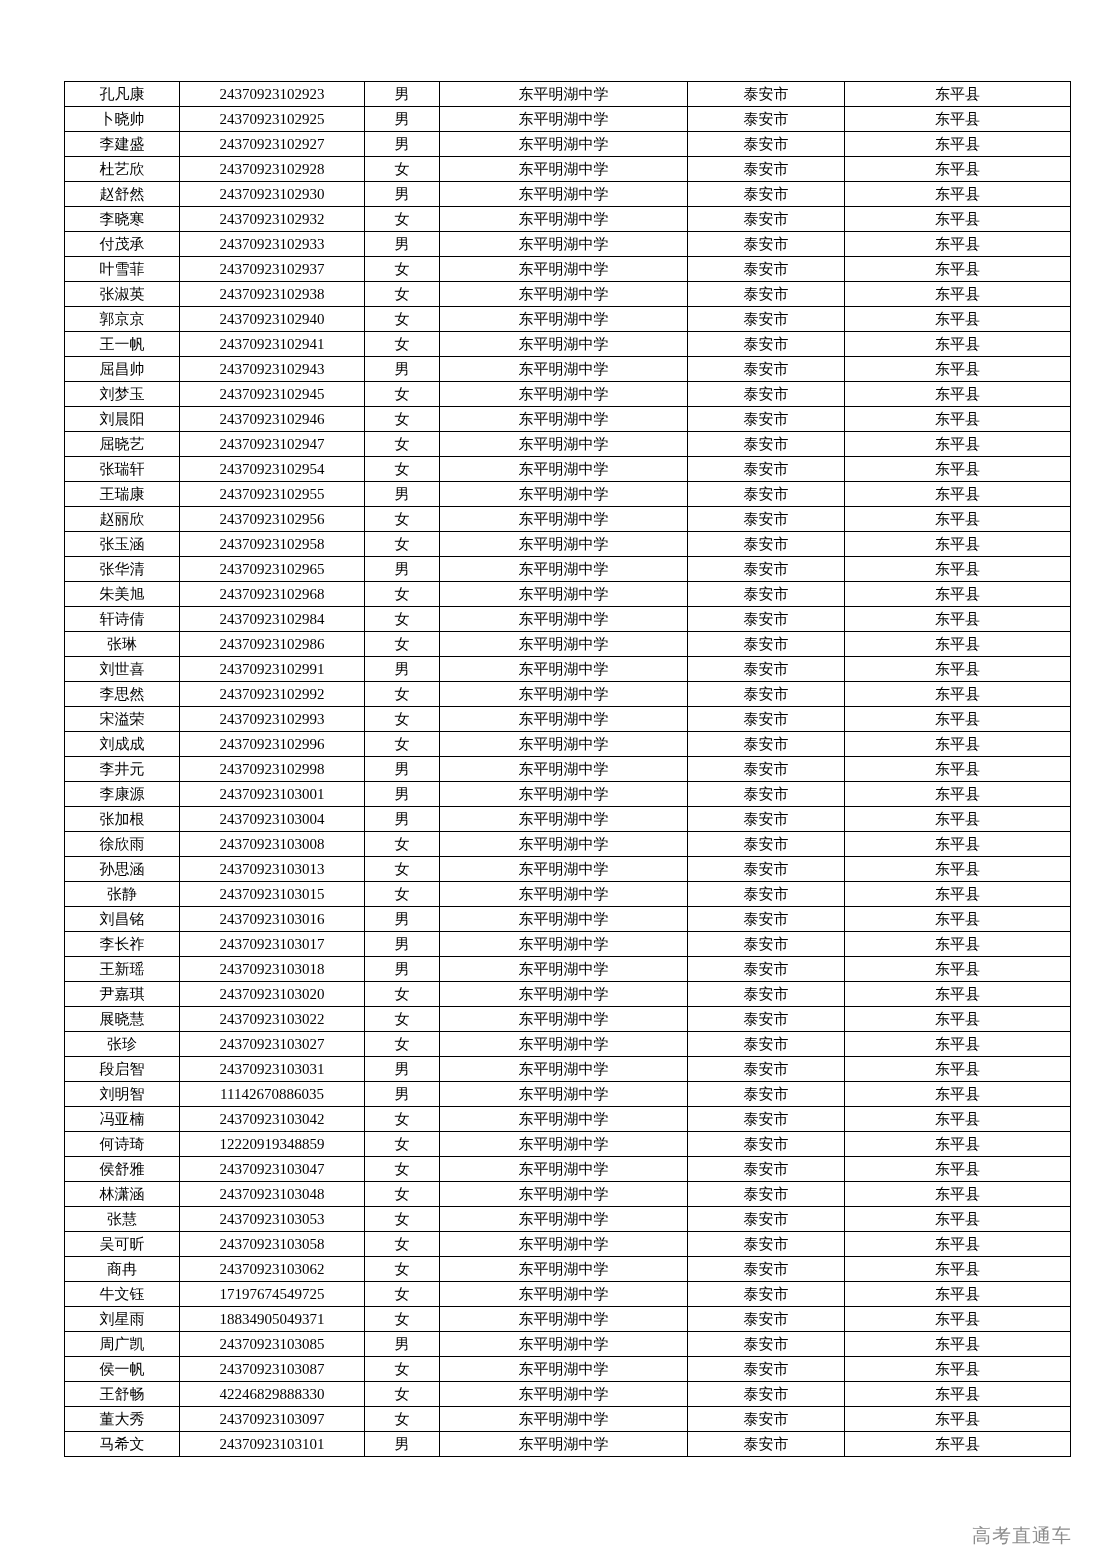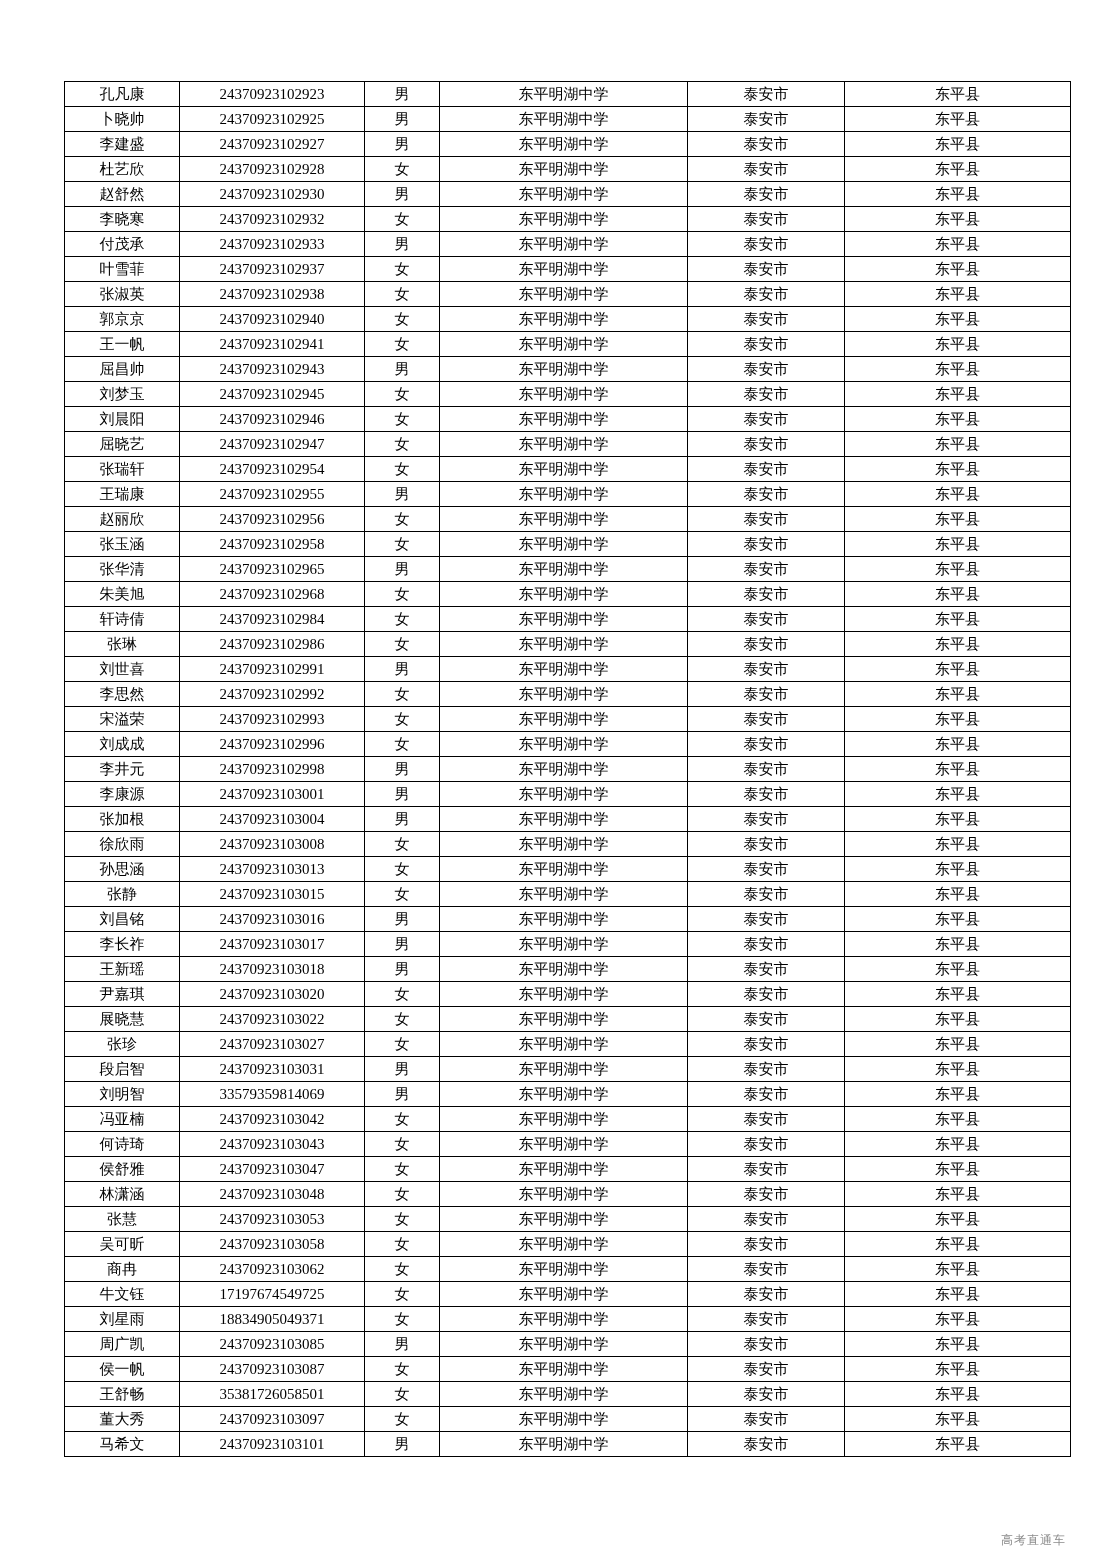--- a/index.html
+++ b/index.html
@@ -35,23 +35,23 @@
     overflow: hidden;
   }
   td.col-0 { width: 110px; }
   td.col-1 { width: 180px; font-family: Liberation Serif, serif; }
   td.col-2 { width: 70px; }
   td.col-3 { width: 243px; }
   td.col-4 { width: 152px; }
   td.col-5 { width: 221px; }
   .watermark {
     position: absolute;
-    right: 36px;
+    right: 30px;
     bottom: 10px;
-    font-size: 12px;
+    font-size: 19px;
     color: #8c8c8c;
     font-family: Liberation Serif, serif;
     letter-spacing: 1px;
   }
 </style>
 </head>
 <body>
 
 <div class="page">
   <table class="student-table">
@@ -371,37 +371,37 @@
         <tr>
           <td class="col-0">段启智</td>
           <td class="col-1">24370923103031</td>
           <td class="col-2">男</td>
           <td class="col-3">东平明湖中学</td>
           <td class="col-4">泰安市</td>
           <td class="col-5">东平县</td>
         </tr>
         <tr>
           <td class="col-0">刘明智</td>
-          <td class="col-1">33579359814069</td>
+          <td class="col-1">11142670886035</td>
           <td class="col-2">男</td>
           <td class="col-3">东平明湖中学</td>
           <td class="col-4">泰安市</td>
           <td class="col-5">东平县</td>
         </tr>
         <tr>
           <td class="col-0">冯亚楠</td>
           <td class="col-1">24370923103042</td>
           <td class="col-2">女</td>
           <td class="col-3">东平明湖中学</td>
           <td class="col-4">泰安市</td>
           <td class="col-5">东平县</td>
         </tr>
         <tr>
           <td class="col-0">何诗琦</td>
-          <td class="col-1">24370923103043</td>
+          <td class="col-1">12220919348859</td>
           <td class="col-2">女</td>
           <td class="col-3">东平明湖中学</td>
           <td class="col-4">泰安市</td>
           <td class="col-5">东平县</td>
         </tr>
         <tr>
           <td class="col-0">侯舒雅</td>
           <td class="col-1">24370923103047</td>
           <td class="col-2">女</td>
           <td class="col-3">东平明湖中学</td>
@@ -467,21 +467,21 @@
         <tr>
           <td class="col-0">侯一帆</td>
           <td class="col-1">24370923103087</td>
           <td class="col-2">女</td>
           <td class="col-3">东平明湖中学</td>
           <td class="col-4">泰安市</td>
           <td class="col-5">东平县</td>
         </tr>
         <tr>
           <td class="col-0">王舒畅</td>
-          <td class="col-1">35381726058501</td>
+          <td class="col-1">42246829888330</td>
           <td class="col-2">女</td>
           <td class="col-3">东平明湖中学</td>
           <td class="col-4">泰安市</td>
           <td class="col-5">东平县</td>
         </tr>
         <tr>
           <td class="col-0">董大秀</td>
           <td class="col-1">24370923103097</td>
           <td class="col-2">女</td>
           <td class="col-3">东平明湖中学</td>

